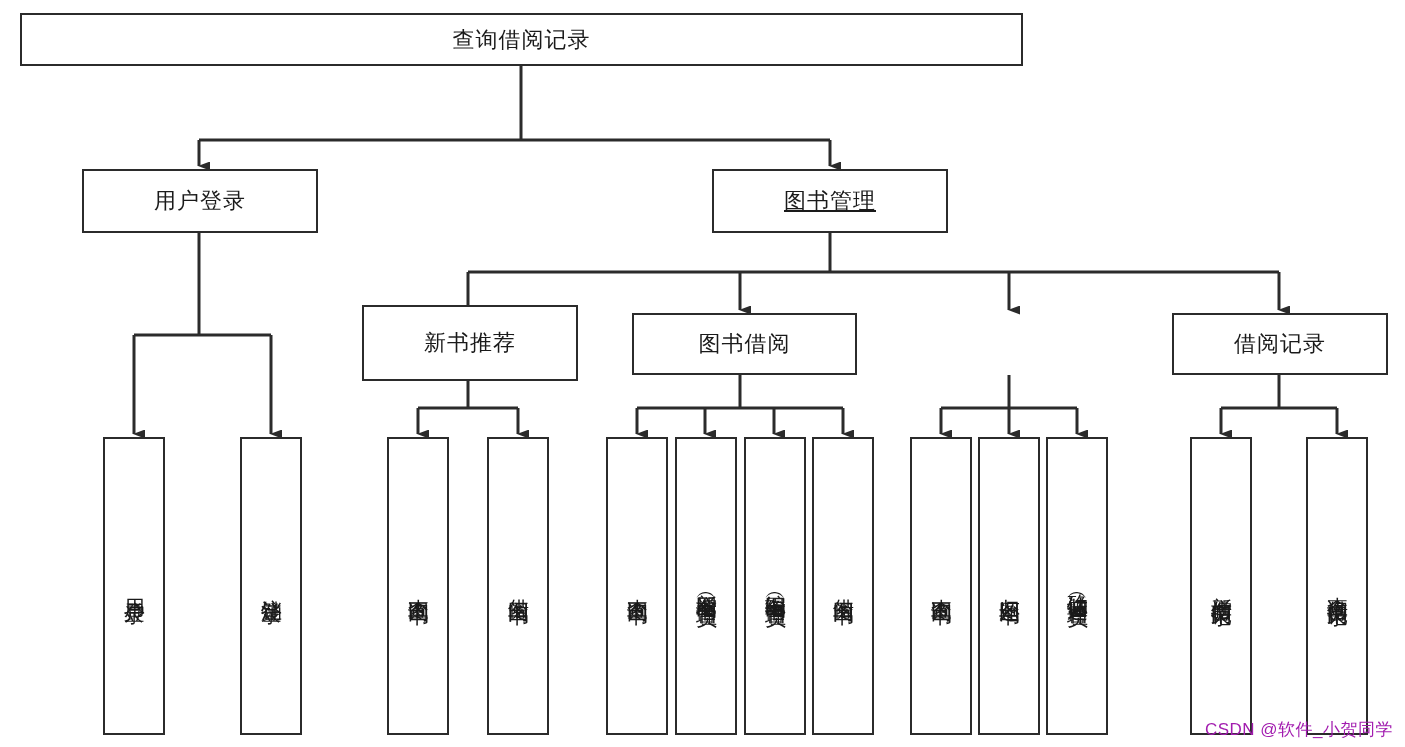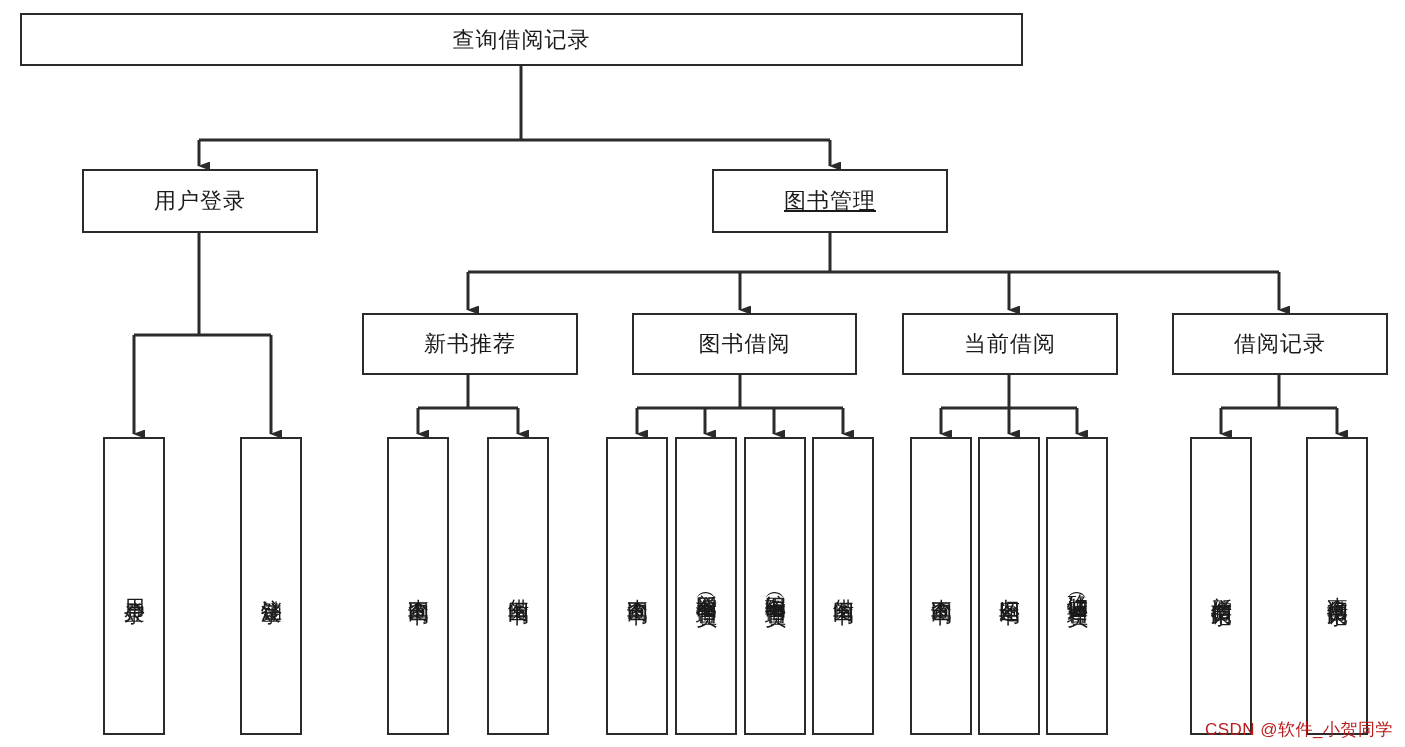--- a/index.html
+++ b/index.html
@@ -60,21 +60,21 @@
   }
   .node-label {
     display: block;
     white-space: nowrap;
   }
   #watermark {
     position: absolute;
     right: 12px;
     bottom: 6px;
     font-size: 17px;
-    color: #b91c1c;
+    color: #a21caf;
     letter-spacing: 0.5px;
     white-space: nowrap;
     user-select: none;
   }
 </style>
 </head>
 <body>
 
 <div id="diagram-root">
 
@@ -137,29 +137,26 @@
     <span class="node-label">查询借阅记录</span>
   </div>
 
   <div class="node horizontal" style="left:82px; top:169px; width:236px; height:64px;">
     <span class="node-label">用户登录</span>
   </div>
   <div class="node horizontal" style="left:712px; top:169px; width:236px; height:64px;text-decoration:underline;">
     <span class="node-label">图书管理</span>
   </div>
 
-  <div class="node horizontal" style="left:362px; top:313px; width:216px; height:62px;">
+  <div class="node horizontal" style="left:362px; top:305px; width:216px; height:76px;">
     <span class="node-label">新书推荐</span>
   </div>
   <div class="node horizontal" style="left:632px; top:313px; width:225px; height:62px;">
     <span class="node-label">图书借阅</span>
   </div>
-  <div class="node horizontal" style="left:902px; top:313px; width:216px; height:62px;">
-    <span class="node-label">当前借阅</span>
-  </div>
   <div class="node horizontal" style="left:1172px; top:313px; width:216px; height:62px;">
     <span class="node-label">借阅记录</span>
   </div>
 
   <div class="node vertical" style="left:103px; top:437px; width:62px; height:298px;">
     <span class="node-label">用户登录</span>
   </div>
   <div class="node vertical" style="left:240px; top:437px; width:62px; height:298px;">
     <span class="node-label">注销登录</span>
   </div>

